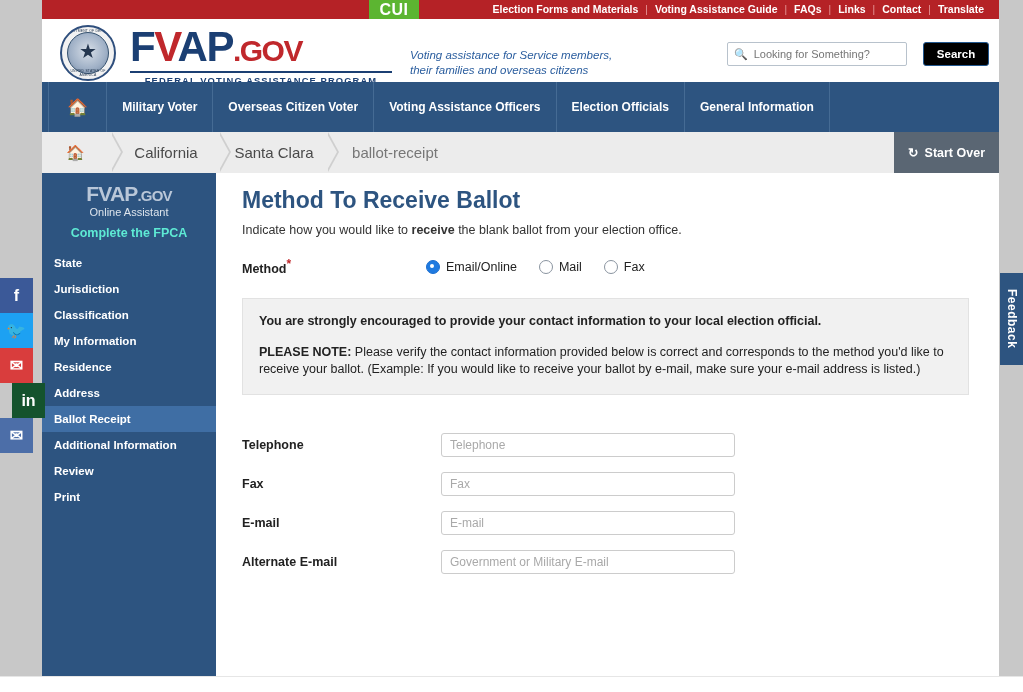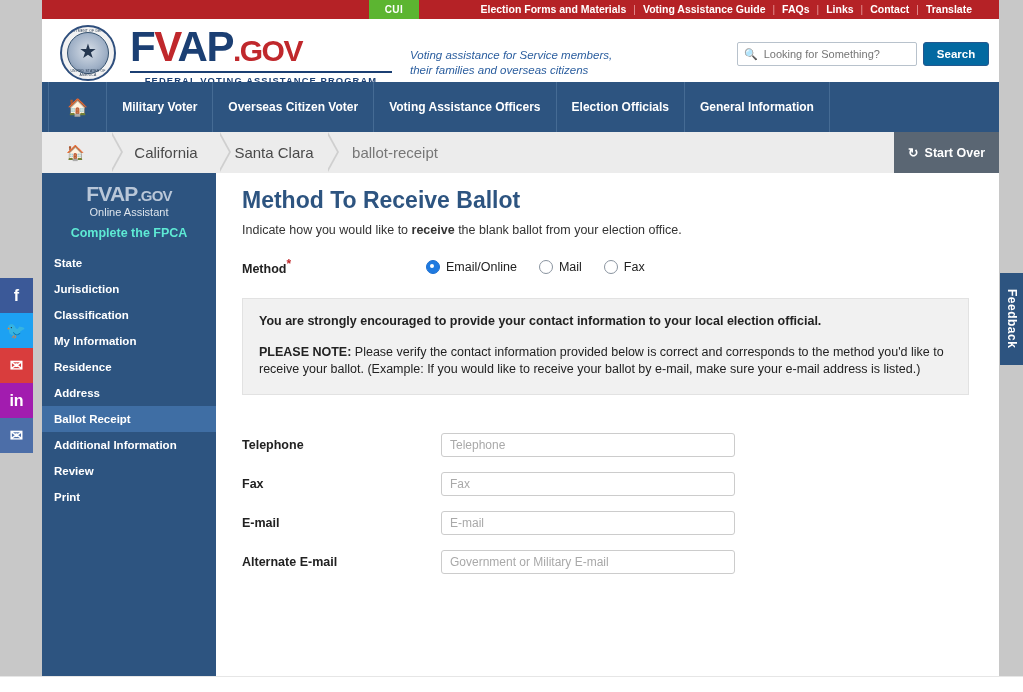--- a/index.html
+++ b/index.html
@@ -20,31 +20,31 @@
     position: absolute;
     left: 42px;
     top: 0;
     width: 957px;
     height: 19px;
     background: #b52226;
     display: flex;
     align-items: center;
     justify-content: flex-end;
     box-sizing: border-box;
-    padding-right: 20px;
+    padding-right: 8px;
   }
   .cui-badge {
     position: absolute;
     left: 369px;
     top: 0px;
     width: 50px;
     height: 19px;
     background: #5cb531;
     color: #ffffff;
-    font-size: 10px;
+    font-size: 16px;
     font-weight: bold;
     display: flex;
     align-items: center;
     justify-content: center;
     letter-spacing: 0.5px;
   }
   .topbar a {
     color: #ffffff;
     font-size: 10.5px;
     font-weight: bold;
@@ -165,24 +165,24 @@
   }
   .search-input-wrap input {
     border: 0;
     outline: 0;
     font-size: 11px;
     color: #888f96;
     width: 150px;
     font-family: "Liberation Sans", sans-serif;
   }
   .search-btn {
-    margin-left: 6px;
+    margin-left: 16px;
     width: 66px;
     height: 24px;
-    background: #0369a1;
+    background: #000000;
     border: 1px solid #23588f;
     border-radius: 3px;
     color: #fff;
     font-size: 11.5px;
     font-weight: bold;
     cursor: pointer;
     font-family: "Liberation Sans", sans-serif;
   }
   
   .mainnav {
@@ -445,21 +445,21 @@
     align-items: center;
     justify-content: center;
     color: #ffffff;
     font-size: 16px;
     font-weight: bold;
     cursor: pointer;
   }
   .s-fb { background: #3b5998; }
   .s-tw { background: #1da1f2; }
   .s-ml { background: #d93d3d; }
-  .s-in { background: #a21caf; }
+  .s-in { background: #14532d; margin-left: 12px; }
   .s-em { background: #4c6ea8; }
   
   .feedback {
     position: absolute;
     right: 0;
     top: 273px;
     width: 23px;
     height: 92px;
     background: #2d5480;
     color: #fff;

